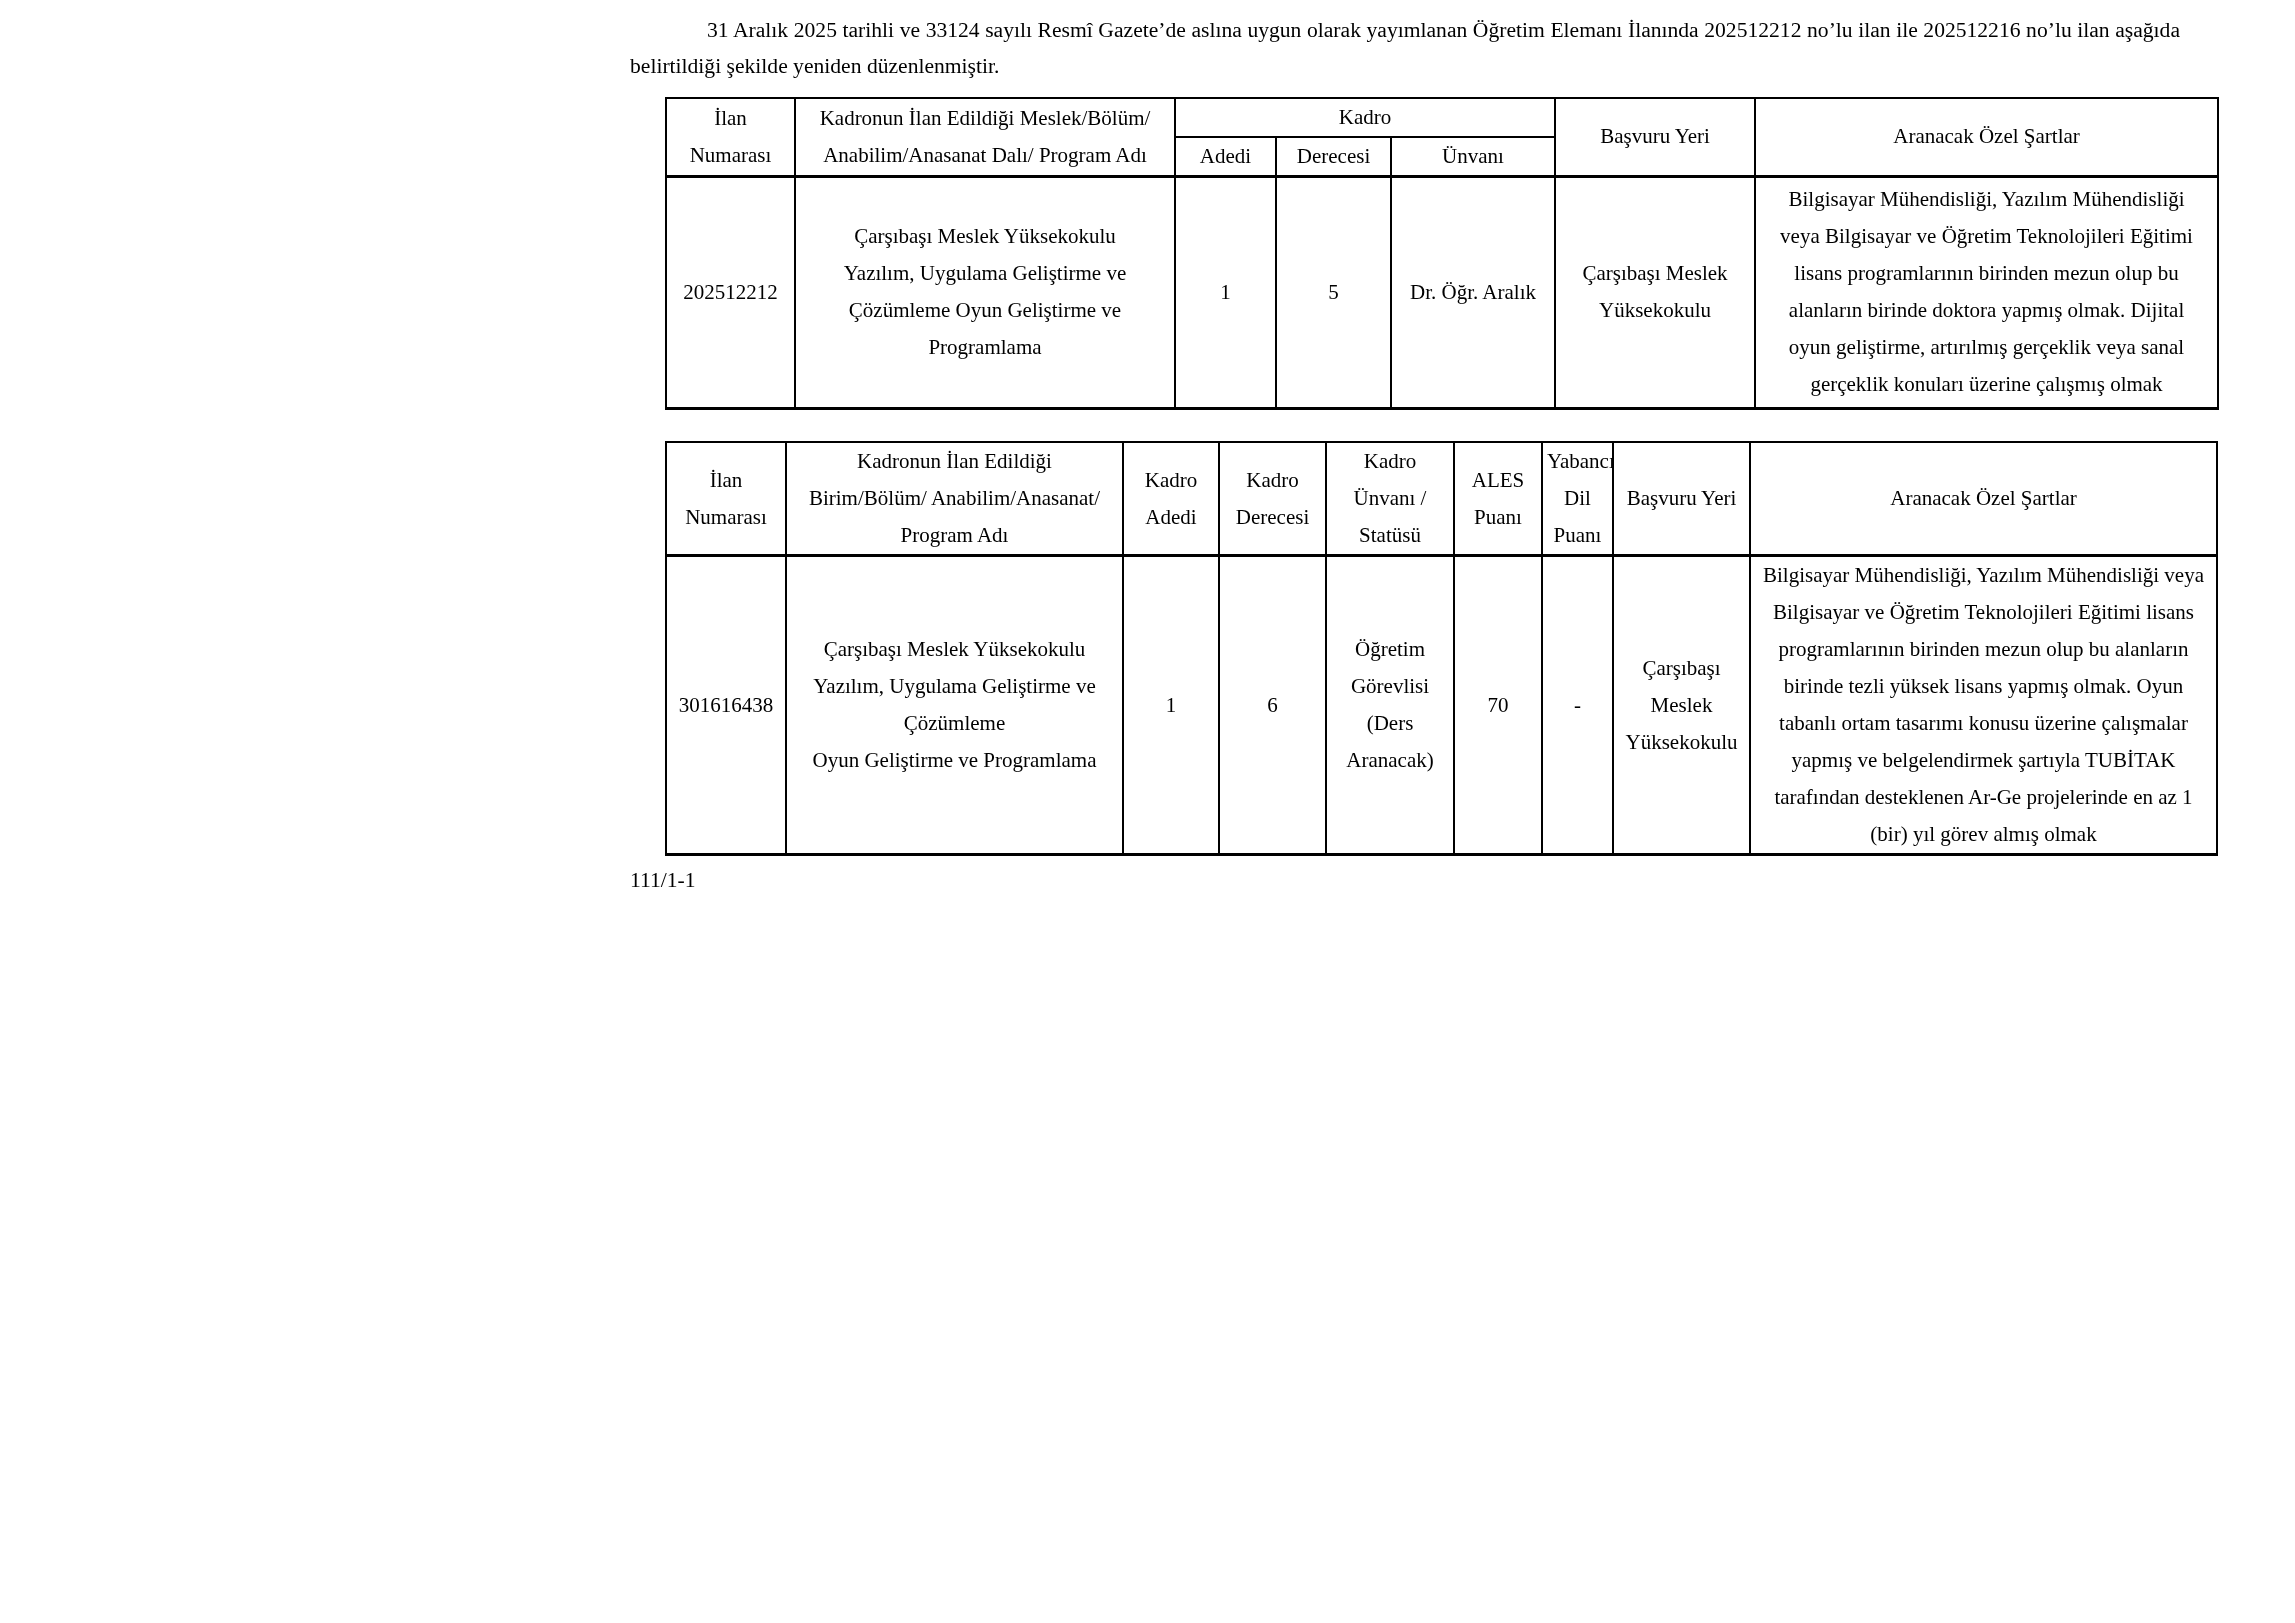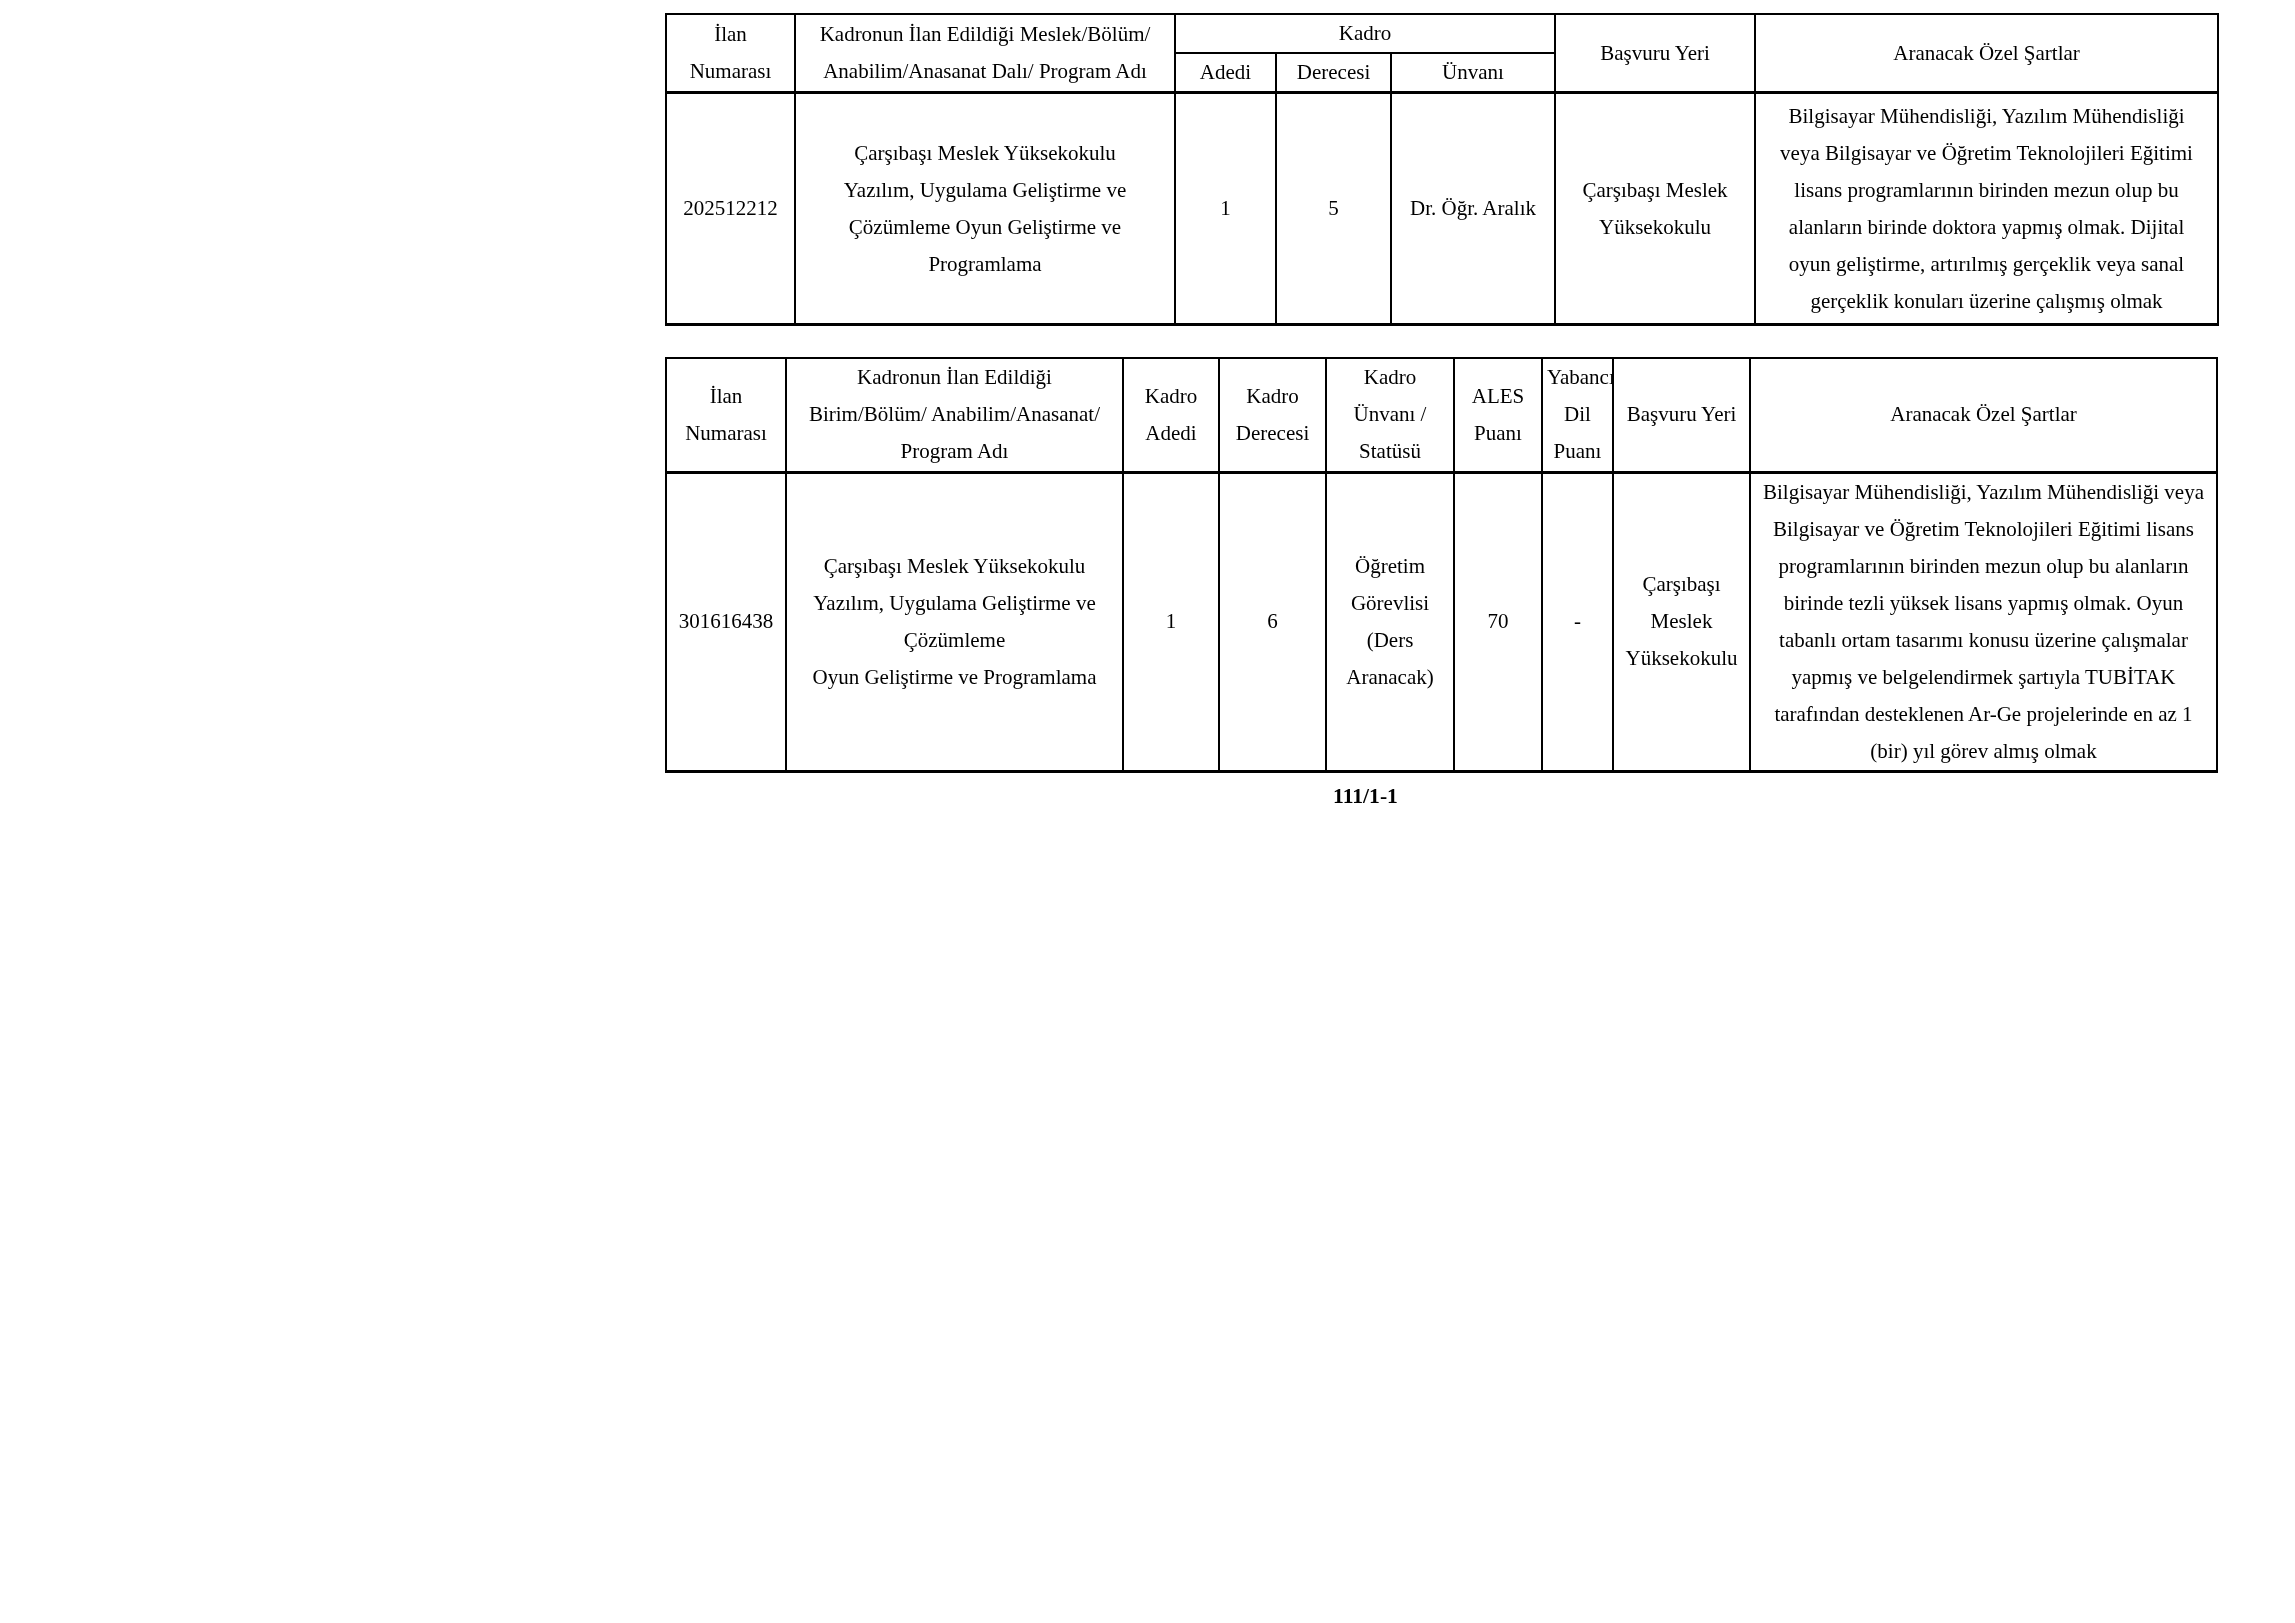--- a/index.html
+++ b/index.html
@@ -65,33 +65,33 @@
   table.ann tbody td { border-bottom: 3.3px solid #000000; }
   td.cell-left {
     text-align: left;
     padding: 0 5.2px 0 3.9px;
   }
   #table1 { margin-top: 13px; }
   #table2 { margin-top: 31px; }
   .footer-ref {
     margin-top: 10.5px;
     font-size: 21.6px;
-    text-align: center;
+    text-align: left;
     padding-right: 79px;
     line-height: 26px;
-    font-weight: bold;
   }
 </style>
 </head>
 <body>
 
 <div class="content">
 
 
 
+  <p class="doc-paragraph">31 Aralık 2025 tarihli ve 33124 sayılı Resmî Gazete’de aslına uygun olarak yayımlanan Öğretim Elemanı İlanında 202512212 no’lu ilan ile 202512216 no’lu ilan aşağıda belirtildiği şekilde yeniden düzenlenmiştir.</p>
 
   <table class="ann" id="table1">
     <colgroup>
       <col style="width:129px">
       <col style="width:380px">
       <col style="width:101px">
       <col style="width:115px">
       <col style="width:164px">
       <col style="width:200px">
       <col style="width:463px">

